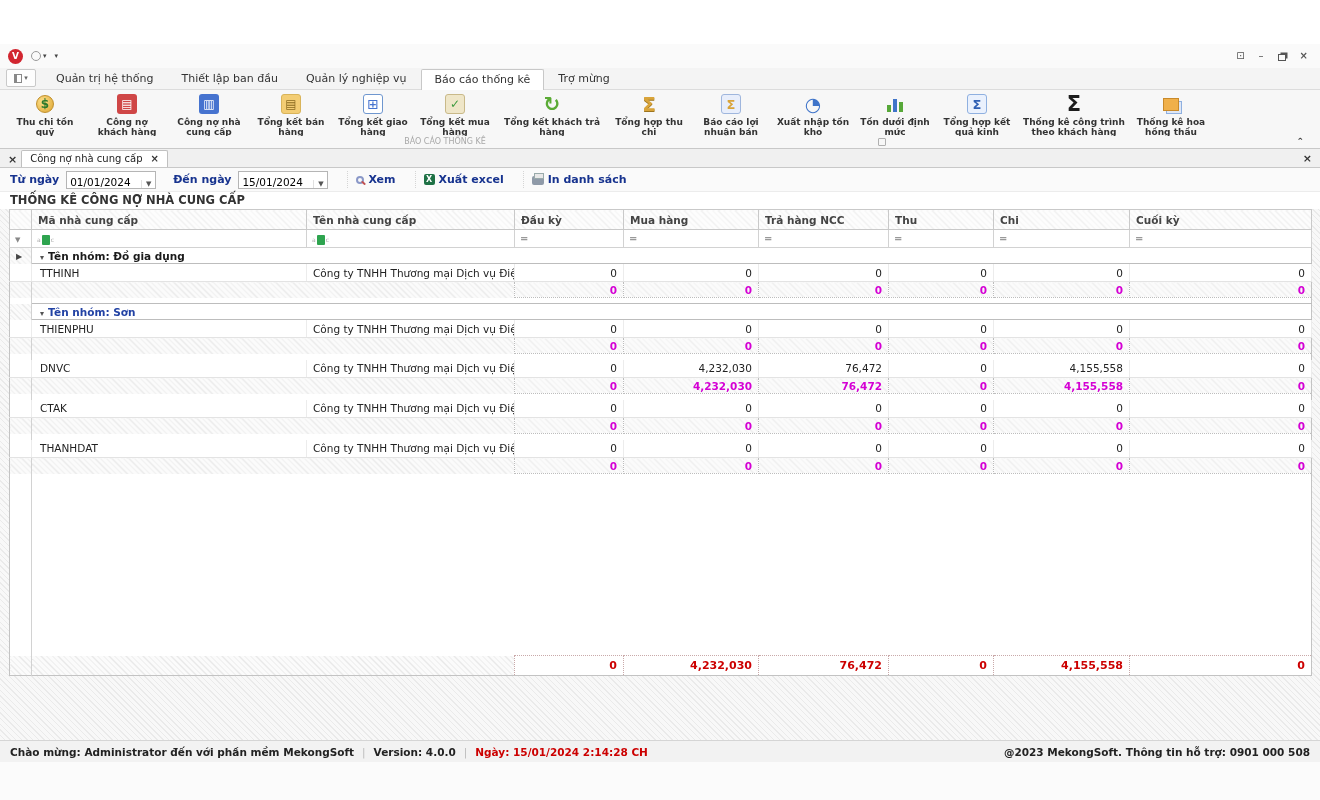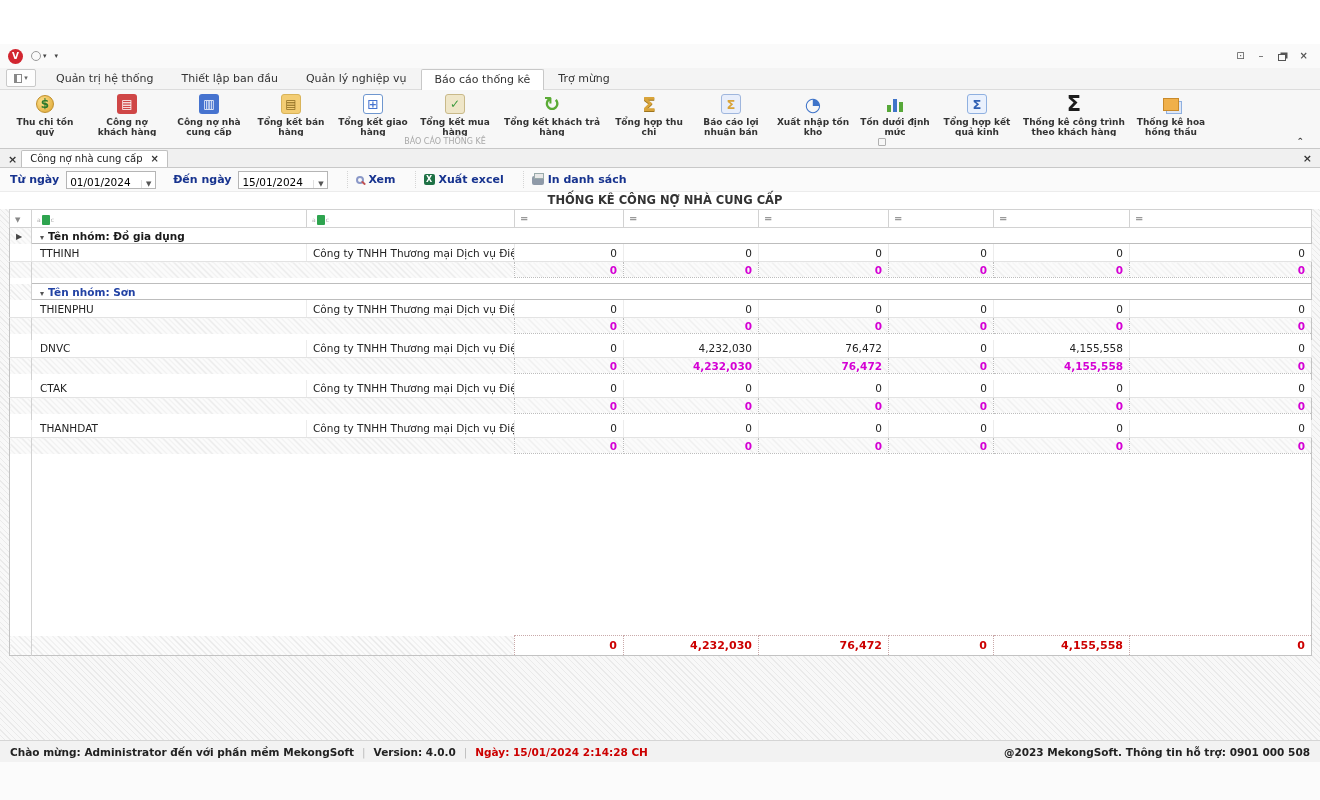--- a/index.html
+++ b/index.html
@@ -85,21 +85,21 @@
   .i-search::after { content:''; position:absolute; width:5px; height:2px; background:#c05050; transform:rotate(40deg);
     right:-4px; bottom:-2px; border-radius:1px; }
   .i-excel { width:11px; height:11px; background:#1e7145; color:#fff; font-size:8px; font-weight:bold;
     display:inline-flex; align-items:center; justify-content:center; border-radius:2px; }
   .i-print { width:12px; height:9px; background:#8f9aa8; border-radius:2px; position:relative; display:inline-block; margin-top:2px;}
   .i-print::before { content:''; position:absolute; top:-3px; left:2px; width:8px; height:4px; background:#e8e8e8; border:1px solid #9aa; }
 
   
   .content { height:548px; background:repeating-linear-gradient(45deg,#f8f8f8 0 3px,#eaeaea 3px 4px); }
   .grid-title { height:17px; line-height:17px; padding-left:10px; font-size:11.5px; font-weight:bold; color:#333;
-    background:#fff;text-align:center; }
+    background:#fff; }
   table.grid { border-collapse:collapse; table-layout:fixed; width:1302px; margin-left:9px; background:#fff;
     border:1px solid #c3c3c3; }
   .hatch { background:repeating-linear-gradient(45deg,#fbfbfb 0 3px,#e9e9e9 3px 4px); }
   th,td { overflow:hidden; white-space:nowrap; }
   tr.hdr th { height:20px; font-size:10.5px; font-weight:bold; color:#444; text-align:left; padding-left:6px;
     border:1px solid #c9c9c9; background:repeating-linear-gradient(45deg,#fdfdfd 0 3px,#f0f0f0 3px 4px); }
   tr.fltr td { height:18px; border:1px solid #d2d2d2; background:#fff; padding-left:5px; }
   .eq { color:#999; font-weight:bold; font-size:10px; }
   .funnel { color:#888; font-size:7px; }
   .abc { display:inline-flex; align-items:center; gap:1px; font-size:6px; color:#aaa; }
@@ -302,20 +302,31 @@
         <col style="width:208px">
         <col style="width:109px">
       <col style="width:135px">
         <col style="width:130px">
         <col style="width:105px">
         <col style="width:136px">
         <col style="width:182px">
     </colgroup>
 
     <tbody>
+        <tr class="hdr">
+      <th></th>
+      <th>Mã nhà cung cấp</th>
+      <th>Tên nhà cung cấp</th>
+      <th>Đầu kỳ</th>
+      <th>Mua hàng</th>
+      <th>Trả hàng NCC</th>
+      <th>Thu</th>
+      <th>Chi</th>
+      <th>Cuối kỳ</th>
+    </tr>
 
     <tr class="fltr">
       <td class="ind"><span class="funnel">▼</span></td>
       <td><span class="abc">a<span class="gbox"></span>c</span></td>
       <td><span class="abc">a<span class="gbox"></span>c</span></td>
       <td><span class="eq">=</span></td>
       <td><span class="eq">=</span></td>
       <td><span class="eq">=</span></td>
       <td><span class="eq">=</span></td>
       <td><span class="eq">=</span></td>

